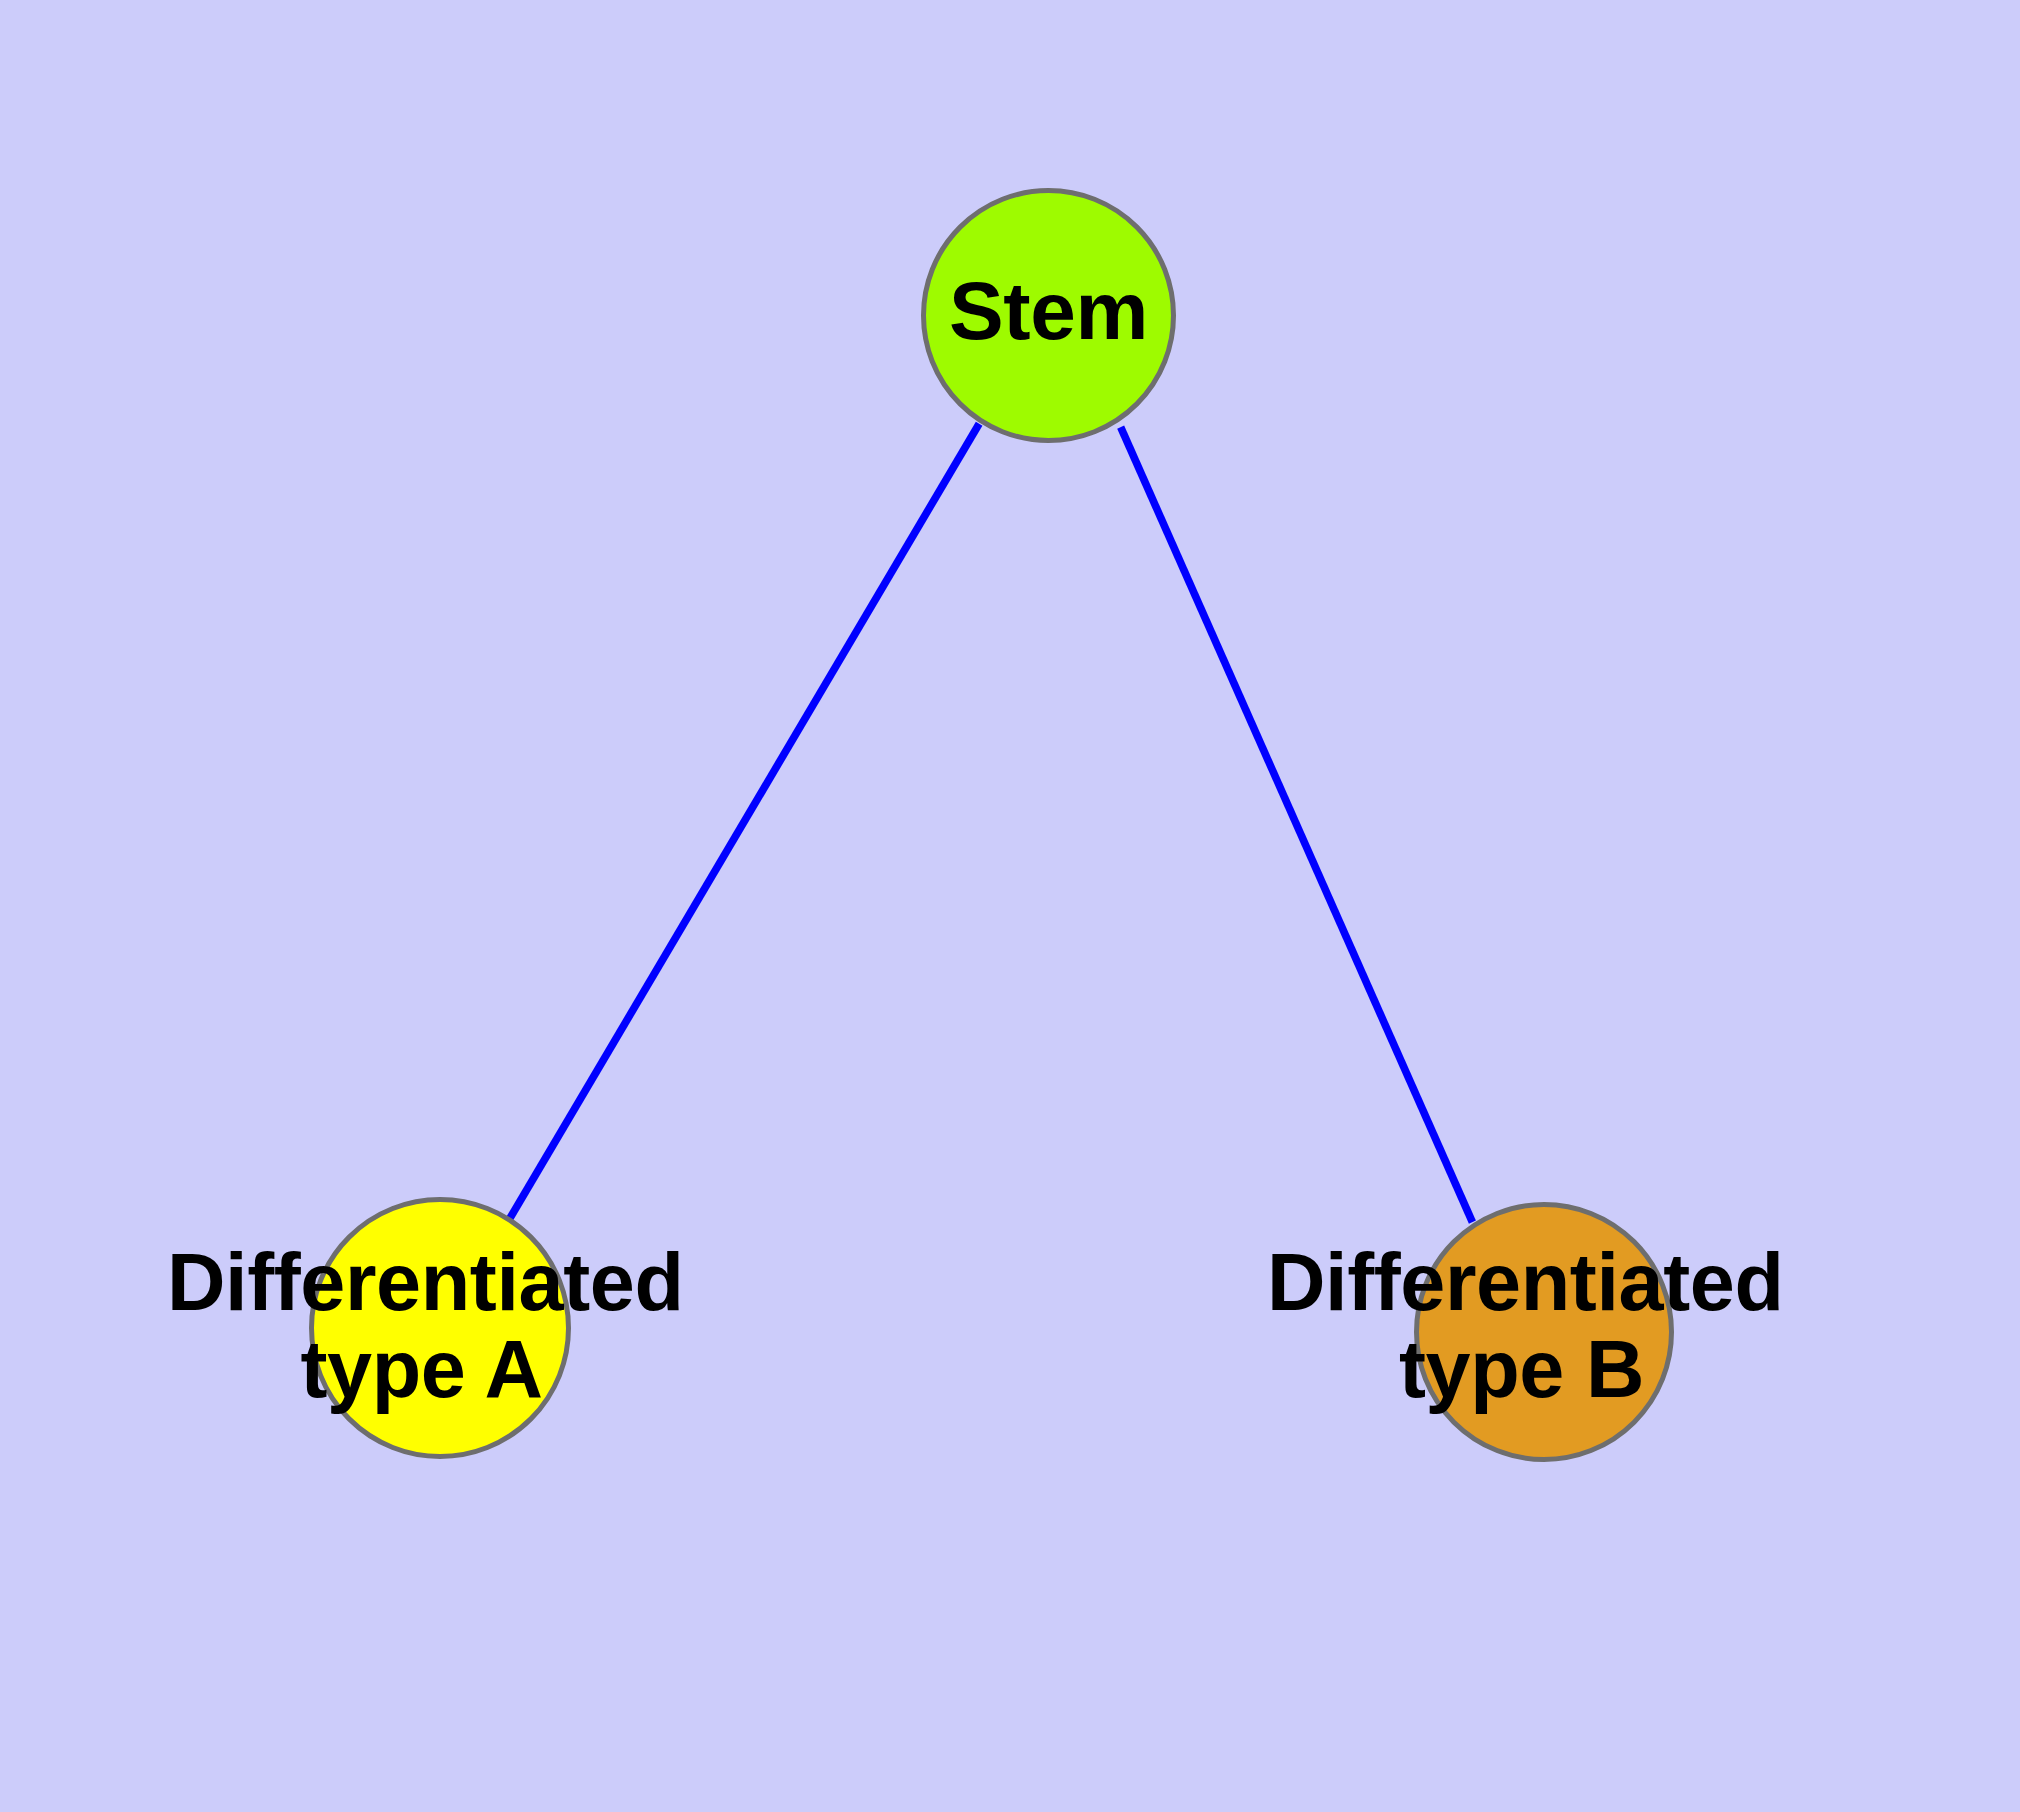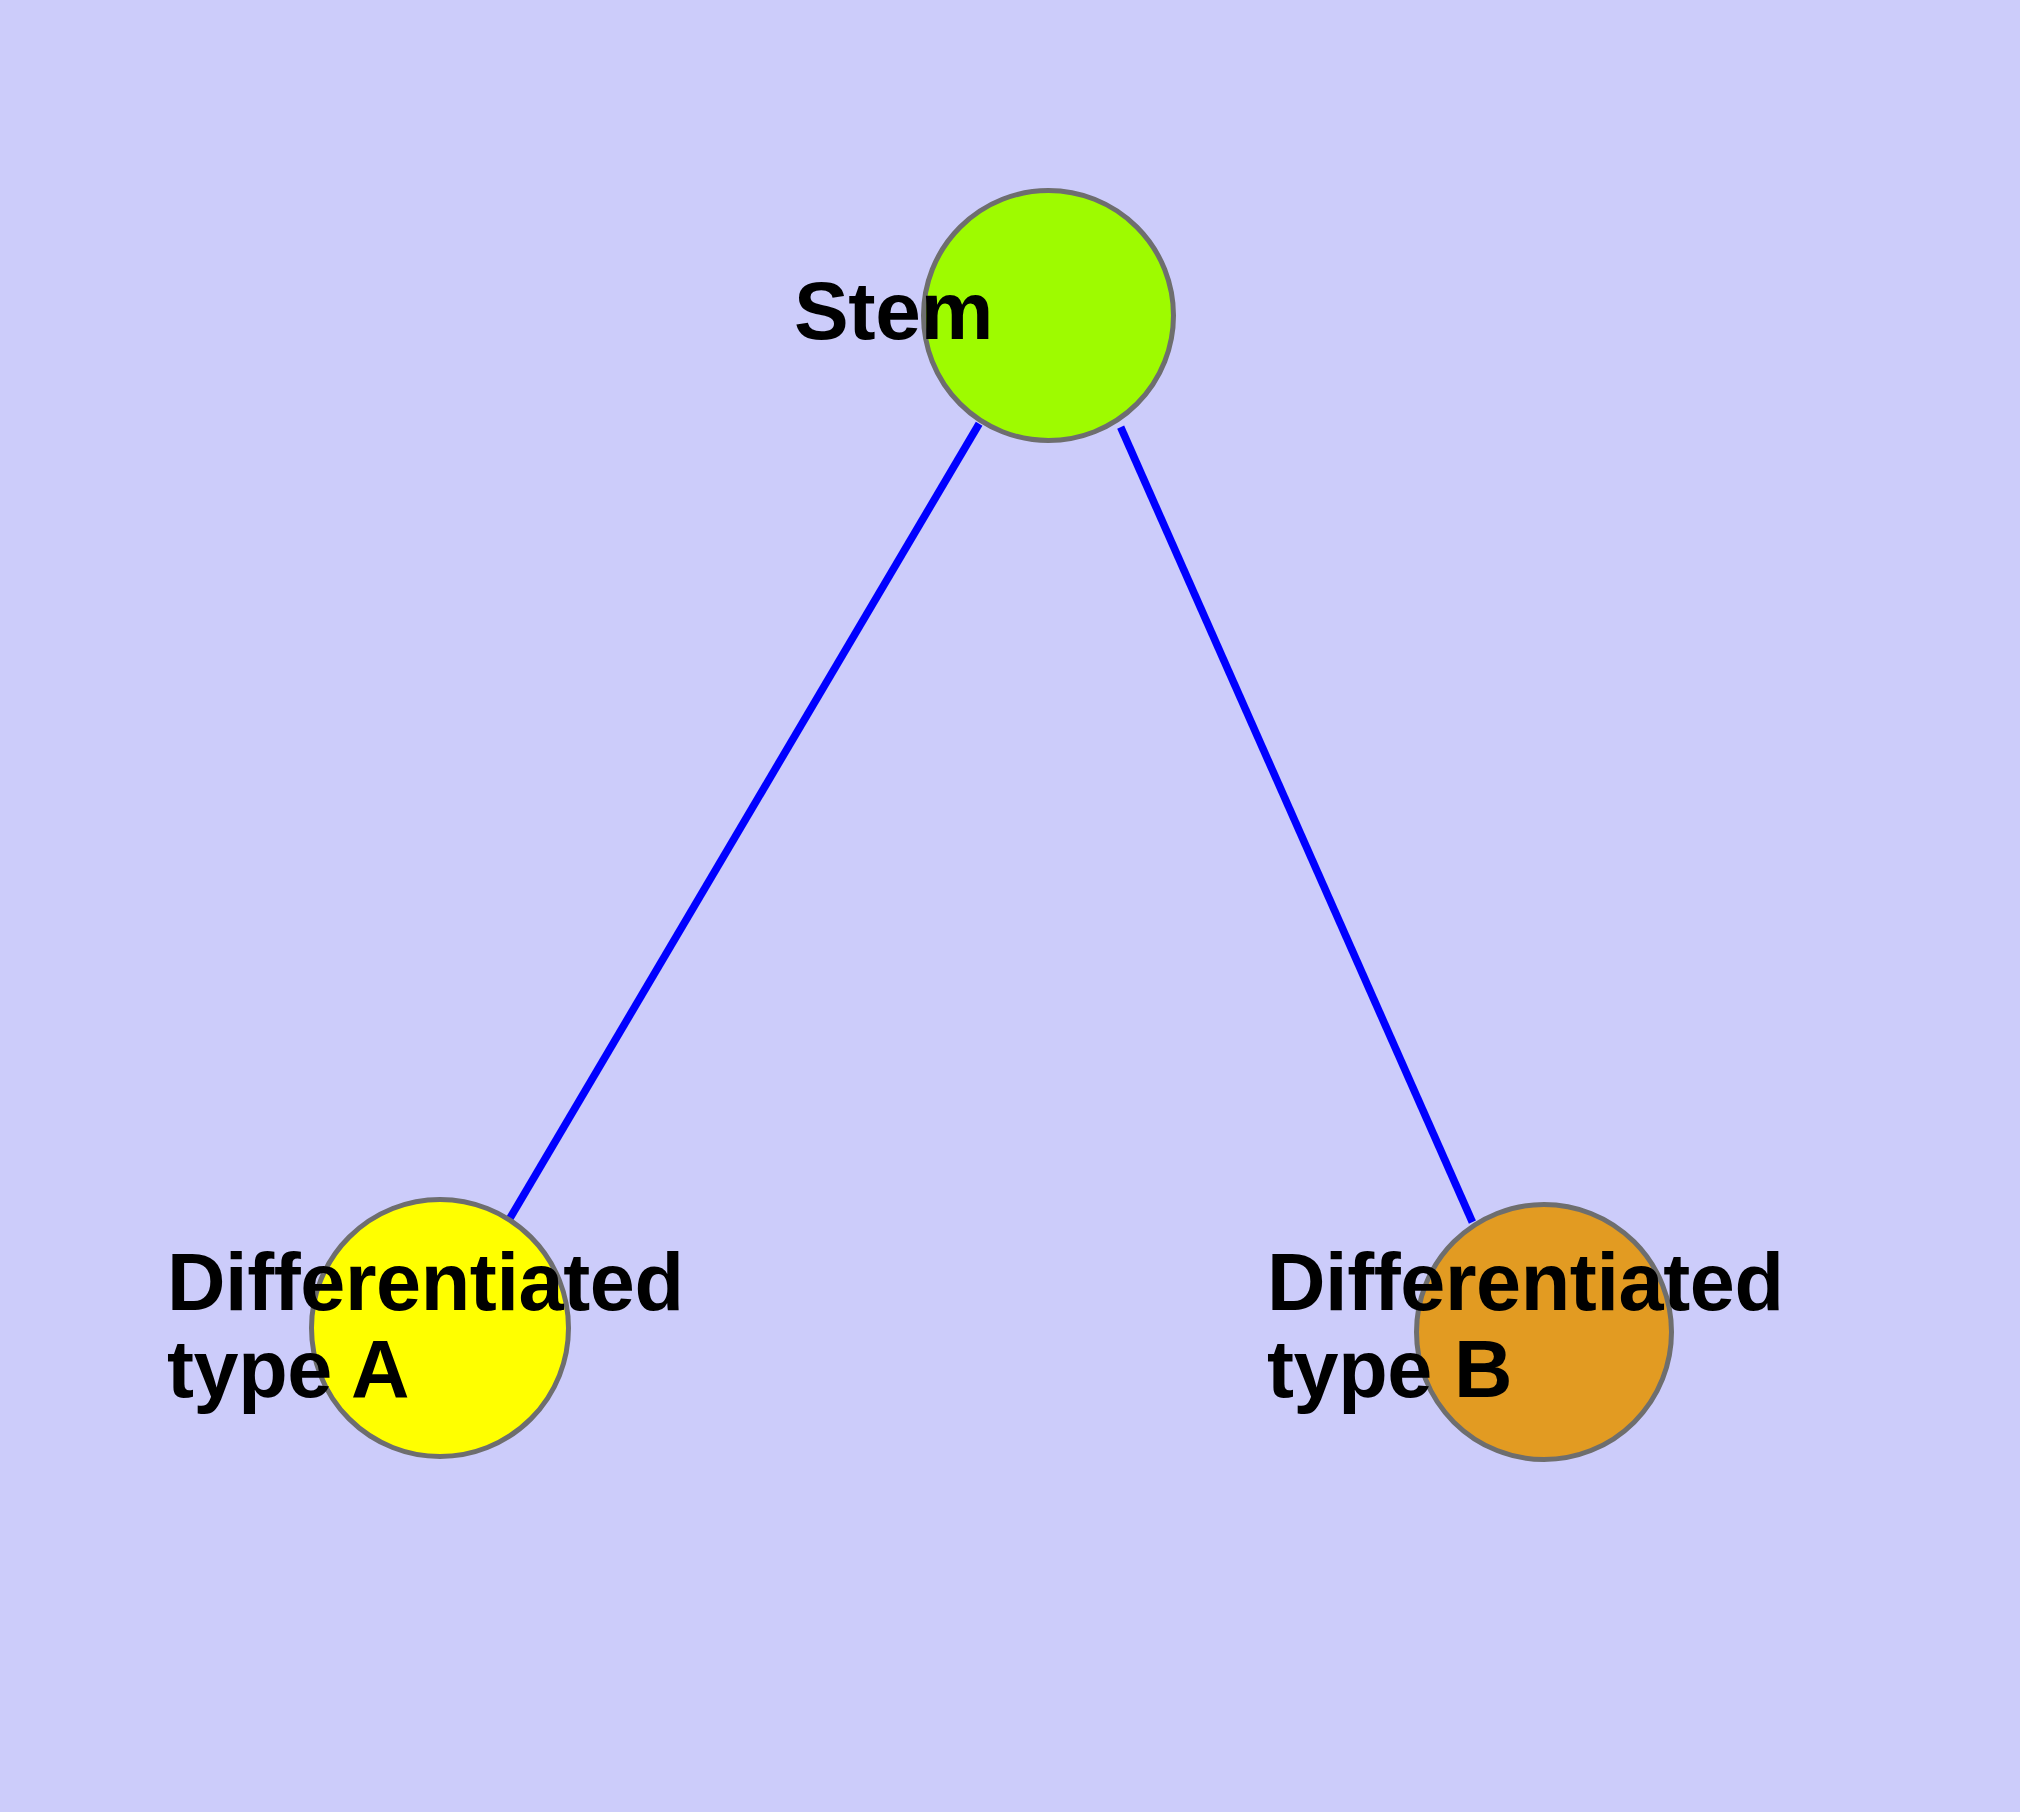--- a/index.html
+++ b/index.html
@@ -50,20 +50,21 @@
     top: 1202px;
     width: 260px;
     height: 260px;
     background: #e29b22;
   }
   .node-label {
     position: absolute;
     z-index: 3;
     color: #000000;
     font-weight: bold;
+    text-align: center;
     line-height: 1.08;
     white-space: pre-line;
     pointer-events: none;
     letter-spacing: -0.4px;
   }
   #label-stem {
     left: 794px;
     top: 267px;
     width: 509px;
     font-size: 82px;

